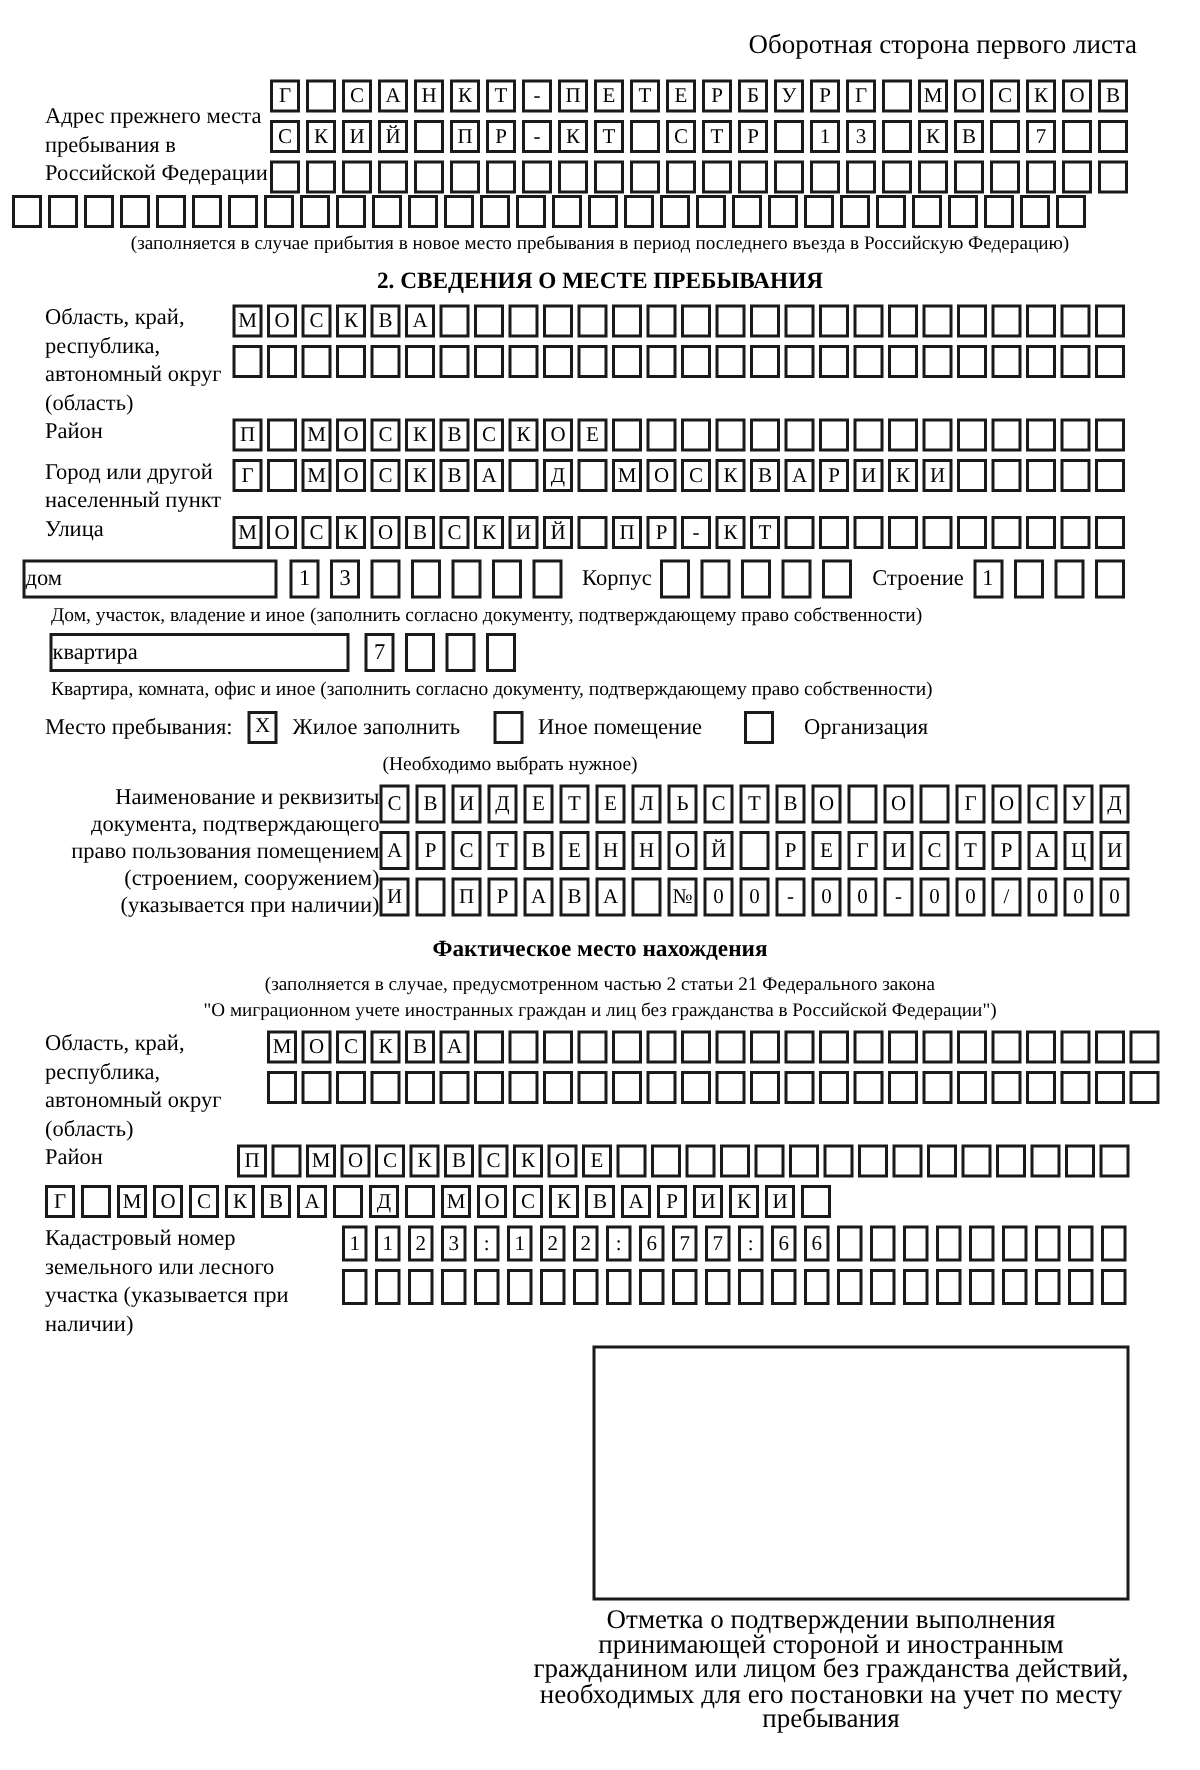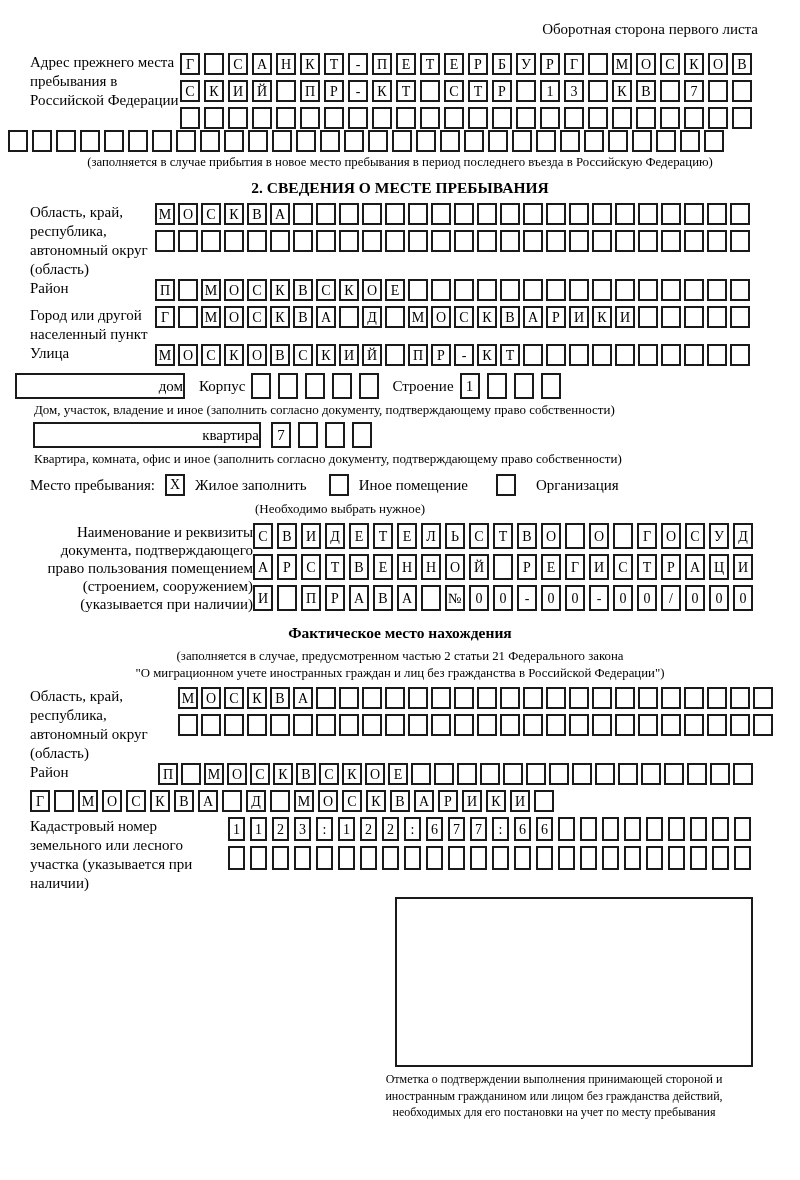--- a/index.html
+++ b/index.html
@@ -1,23 +1,23 @@
 <!DOCTYPE html>
 <html><head>
 <meta charset="utf-8">
 <style>
   html,body{margin:0;padding:0;}
   body{
     width:800px;height:1180px;overflow:hidden;background:#ffffff;color:#000;
     font-family:"Liberation Serif", serif;
   }
-  .header-note{ text-align:right; padding:20px 42px 0 16px; font-size:15px; line-height:19px;}
+  .header-note{ text-align:right; padding:20px 42px 0 16px; font-size:18px; line-height:19px;}
   .frow{display:flex;align-items:flex-start;}
   .flabel{flex:0 0 auto;font-size:15px;line-height:19px;}
-  .w150{flex-basis:150px;} .w125{flex-basis:125px;} .w148{flex-basis:148px;}
+  .w150{flex-basis:150px;margin-top:16px;} .w125{flex-basis:125px;} .w148{flex-basis:148px;}
   .w128{flex-basis:128px;} .w198{flex-basis:198px;} .w223{flex-basis:223px;text-align:right;}
   .fcells{flex:1 1 auto;}
   .cellrow{white-space:nowrap;}
   .cellrow + .cellrow{margin-top:5px;}
   .cell{
     display:inline-block;box-sizing:border-box;border:2px solid #1a1a1a;
     width:20px;height:22px;margin-right:3px;text-align:center;
     font-size:14px;line-height:19px;vertical-align:top;background:#fff;
   }
   .c24a .cell{width:20px;margin-right:4px;}
@@ -29,33 +29,33 @@
   .note-center{text-align:center;margin-top:2px;}
   .note-left{margin:2px 0 0 34px;font-size:13px;line-height:17px;}
   .sec-title{margin-top:8px;text-align:center;font-weight:bold;font-size:15.5px;line-height:19px;}
   .block1{margin:14px 0 0 30px;}
   .overflowrow{margin:1px 0 0 8px;}
   .m-sec{margin:6px 0 0 30px;}
   .m-sec0{margin:0 0 0 30px;}
   .m-sec5{margin:5px 0 0 30px;}
   .houserow{margin:7px 0 0 15px;display:flex;align-items:center;white-space:nowrap;}
   .aptrow{margin:4px 0 0 33px;display:flex;align-items:center;}
-  .wordbox{box-sizing:border-box;border:2px solid #1a1a1a;height:26px;text-align:right;
+  .wordbox{box-sizing:border-box;border:2px solid #1a1a1a;height:26px;text-align:left;
     font-size:15px;line-height:22px;}
   .dombox{width:170px;margin-right:8px;}
-  .kvbox{width:228px;margin-right:10px;}
+  .kvbox{width:200px;margin-right:10px;}
   .inl-label{font-size:15px;margin:0 6px;}
   .stayrow{margin:6px 0 0 30px;display:flex;align-items:center;font-size:15px;height:24px;}
   .checkbox{display:inline-block;box-sizing:border-box;width:20px;height:22px;border:2px solid #1a1a1a;
     text-align:center;font-size:14px;line-height:18px;margin:0 10px;}
   .staynote{margin:4px 0 0 255px;font-size:13px;line-height:16px;}
   .fact-title{margin-top:10px;text-align:center;font-weight:bold;font-size:15.5px;line-height:19px;}
   .fact-notes{margin-top:6px;text-align:center;font-size:12.8px;line-height:17px;}
   .stampbox{margin:4px 0 0 395px;width:358px;height:170px;border:2px solid #1a1a1a;box-sizing:border-box;}
-  .stampcaption{margin:4px 0 0 352px;width:404px;text-align:center;font-size:12px;line-height:16.5px;}
+  .stampcaption{margin:4px 0 0 352px;width:404px;text-align:center;font-size:18px;line-height:16.5px;}
 </style>
 </head>
 <body>
 
 <div class="header-note">Оборотная сторона первого листа</div>
 
 <div class="frow block1">
   <div class="flabel w150">Адрес прежнего места пребывания в Российской Федерации</div>
   <div class="fcells">
     <div class="cellrow c24a"><span class="cell">Г</span><span class="cell"> </span><span class="cell">С</span><span class="cell">А</span><span class="cell">Н</span><span class="cell">К</span><span class="cell">Т</span><span class="cell">-</span><span class="cell">П</span><span class="cell">Е</span><span class="cell">Т</span><span class="cell">Е</span><span class="cell">Р</span><span class="cell">Б</span><span class="cell">У</span><span class="cell">Р</span><span class="cell">Г</span><span class="cell"> </span><span class="cell">М</span><span class="cell">О</span><span class="cell">С</span><span class="cell">К</span><span class="cell">О</span><span class="cell">В</span></div>
@@ -92,20 +92,21 @@
 
 <div class="frow m-sec0">
   <div class="flabel w125">Улица</div>
   <div class="fcells">
     <div class="cellrow"><span class="cell">М</span><span class="cell">О</span><span class="cell">С</span><span class="cell">К</span><span class="cell">О</span><span class="cell">В</span><span class="cell">С</span><span class="cell">К</span><span class="cell">И</span><span class="cell">Й</span><span class="cell"> </span><span class="cell">П</span><span class="cell">Р</span><span class="cell">-</span><span class="cell">К</span><span class="cell">Т</span><span class="cell"></span><span class="cell"></span><span class="cell"></span><span class="cell"></span><span class="cell"></span><span class="cell"></span><span class="cell"></span><span class="cell"></span><span class="cell"></span><span class="cell"></span></div>
   </div>
 </div>
 
 <div class="houserow">
   <div class="wordbox dombox">дом</div>
+  <span class="cellrow cbig"><span class="cell">1</span><span class="cell">3</span><span class="cell"></span><span class="cell"></span><span class="cell"></span><span class="cell"></span><span class="cell"></span></span>
   <span class="inl-label">Корпус</span>
   <span class="cellrow cbig"><span class="cell"></span><span class="cell"></span><span class="cell"></span><span class="cell"></span><span class="cell"></span></span>
   <span class="inl-label">Строение</span>
   <span class="cellrow cbig"><span class="cell">1</span><span class="cell"></span><span class="cell"></span><span class="cell"></span></span>
 </div>
 <div class="note-left">Дом, участок, владение и иное (заполнить согласно документу, подтверждающему право собственности)</div>
 
 <div class="aptrow">
   <div class="wordbox kvbox">квартира</div>
   <span class="cellrow cbig"><span class="cell">7</span><span class="cell"></span><span class="cell"></span><span class="cell"></span></span>

